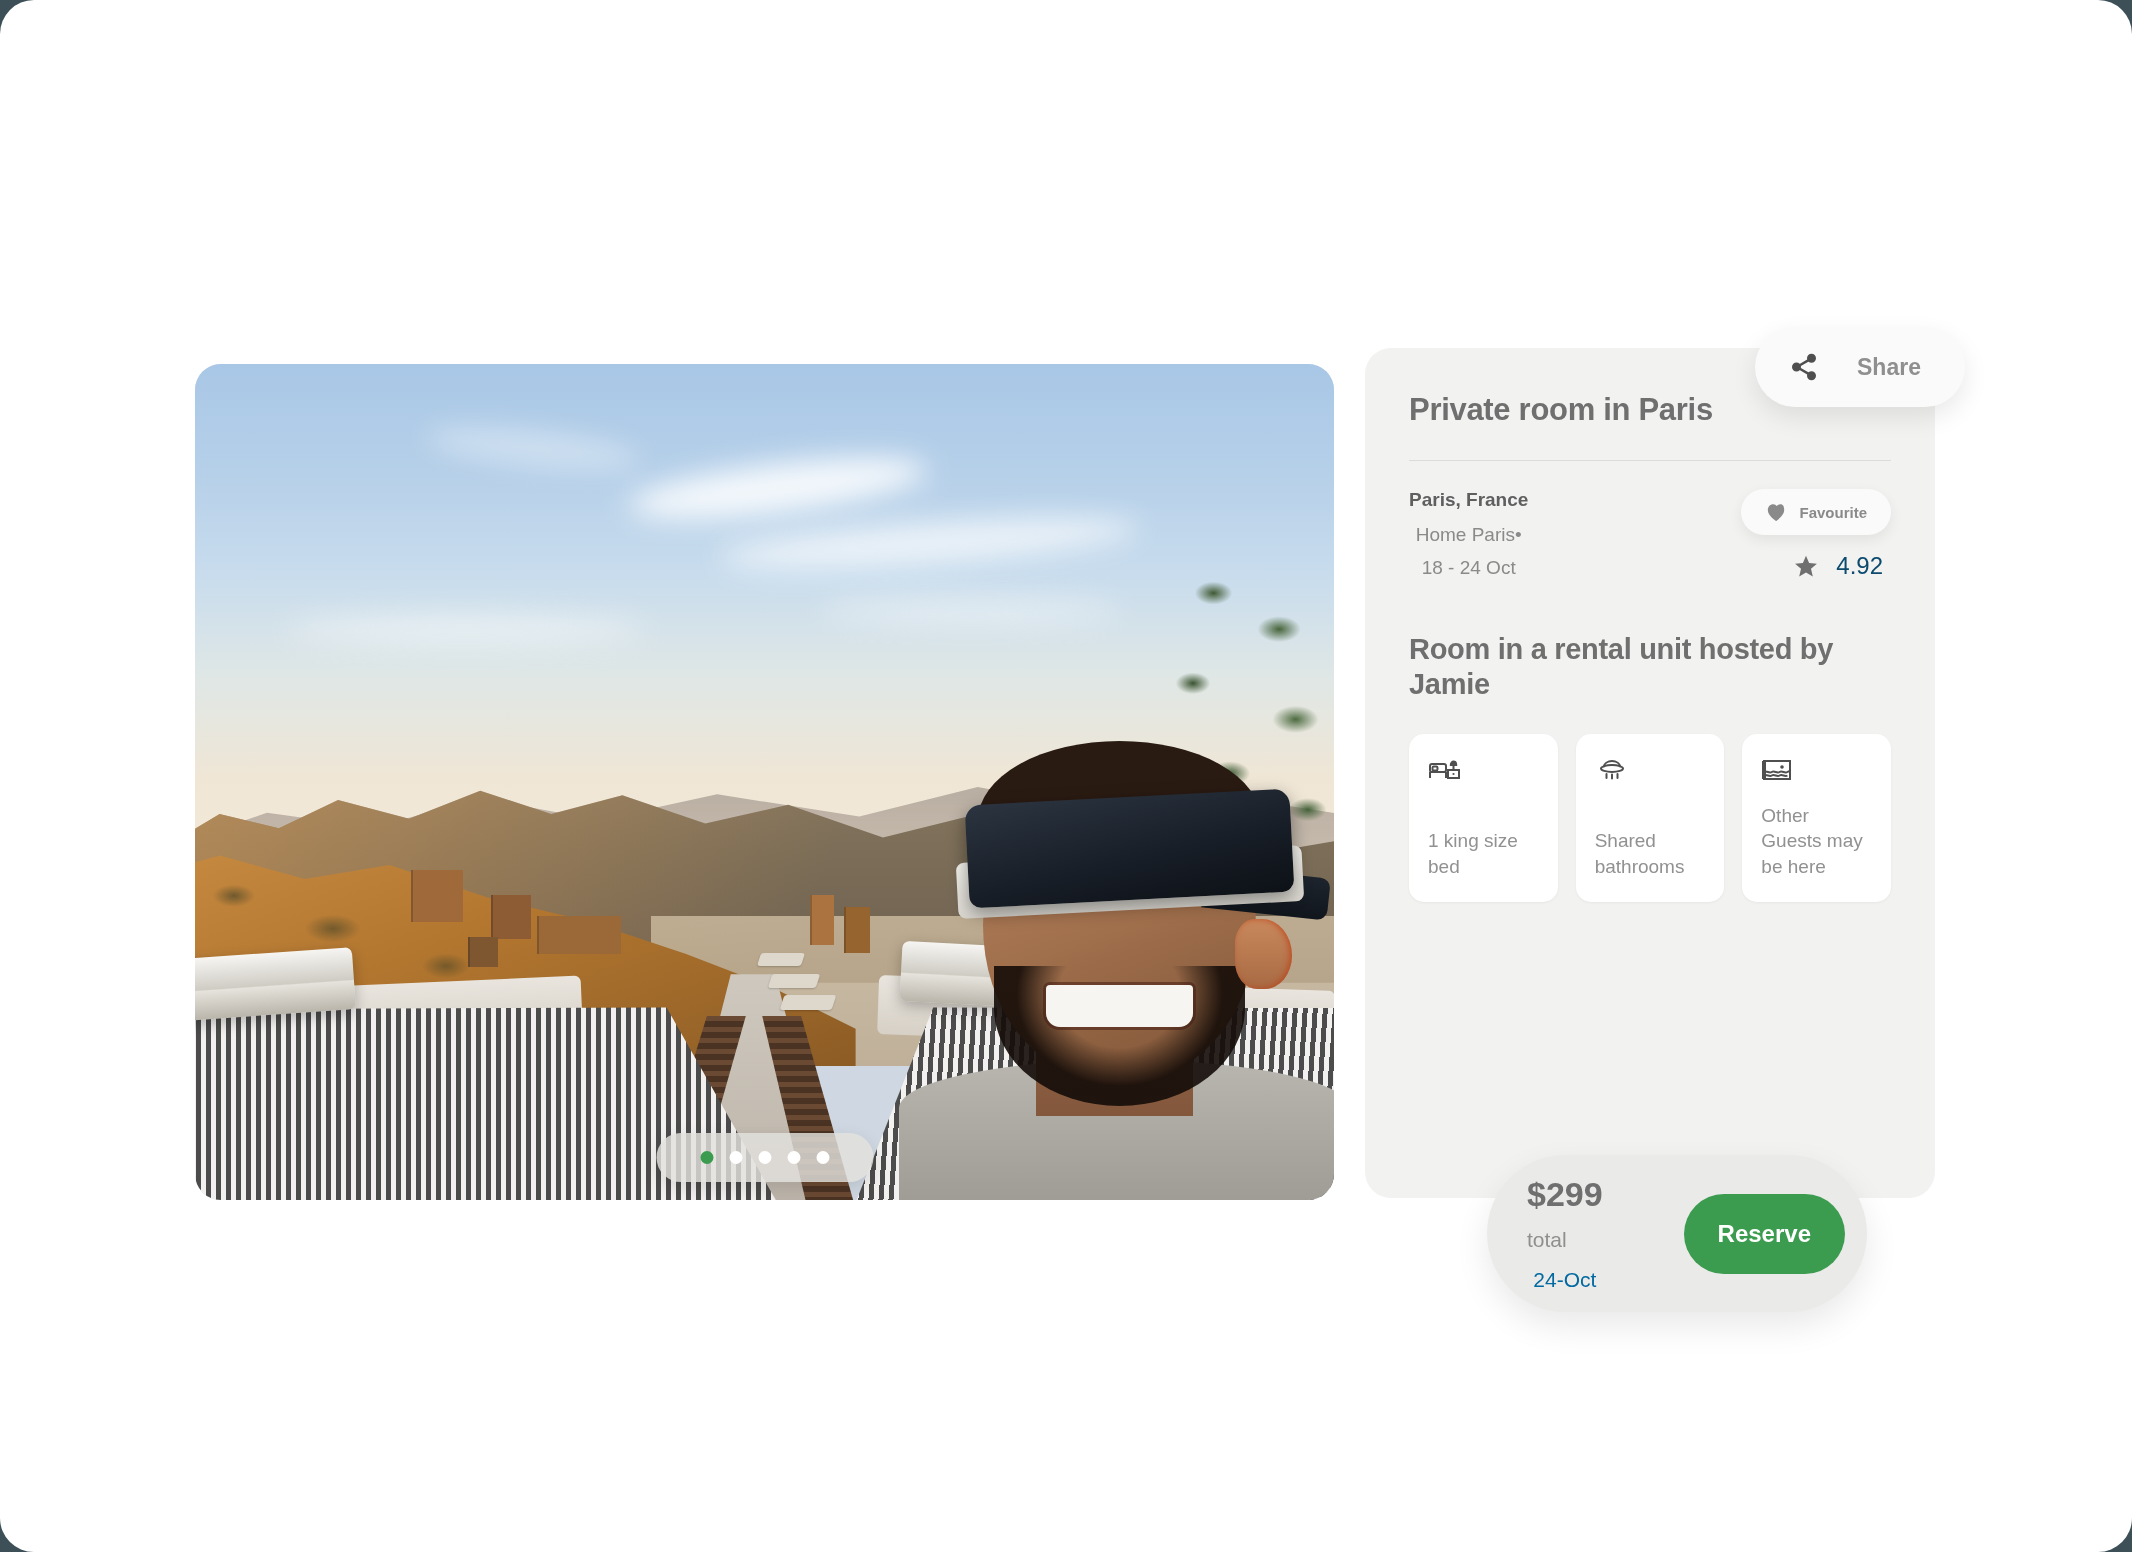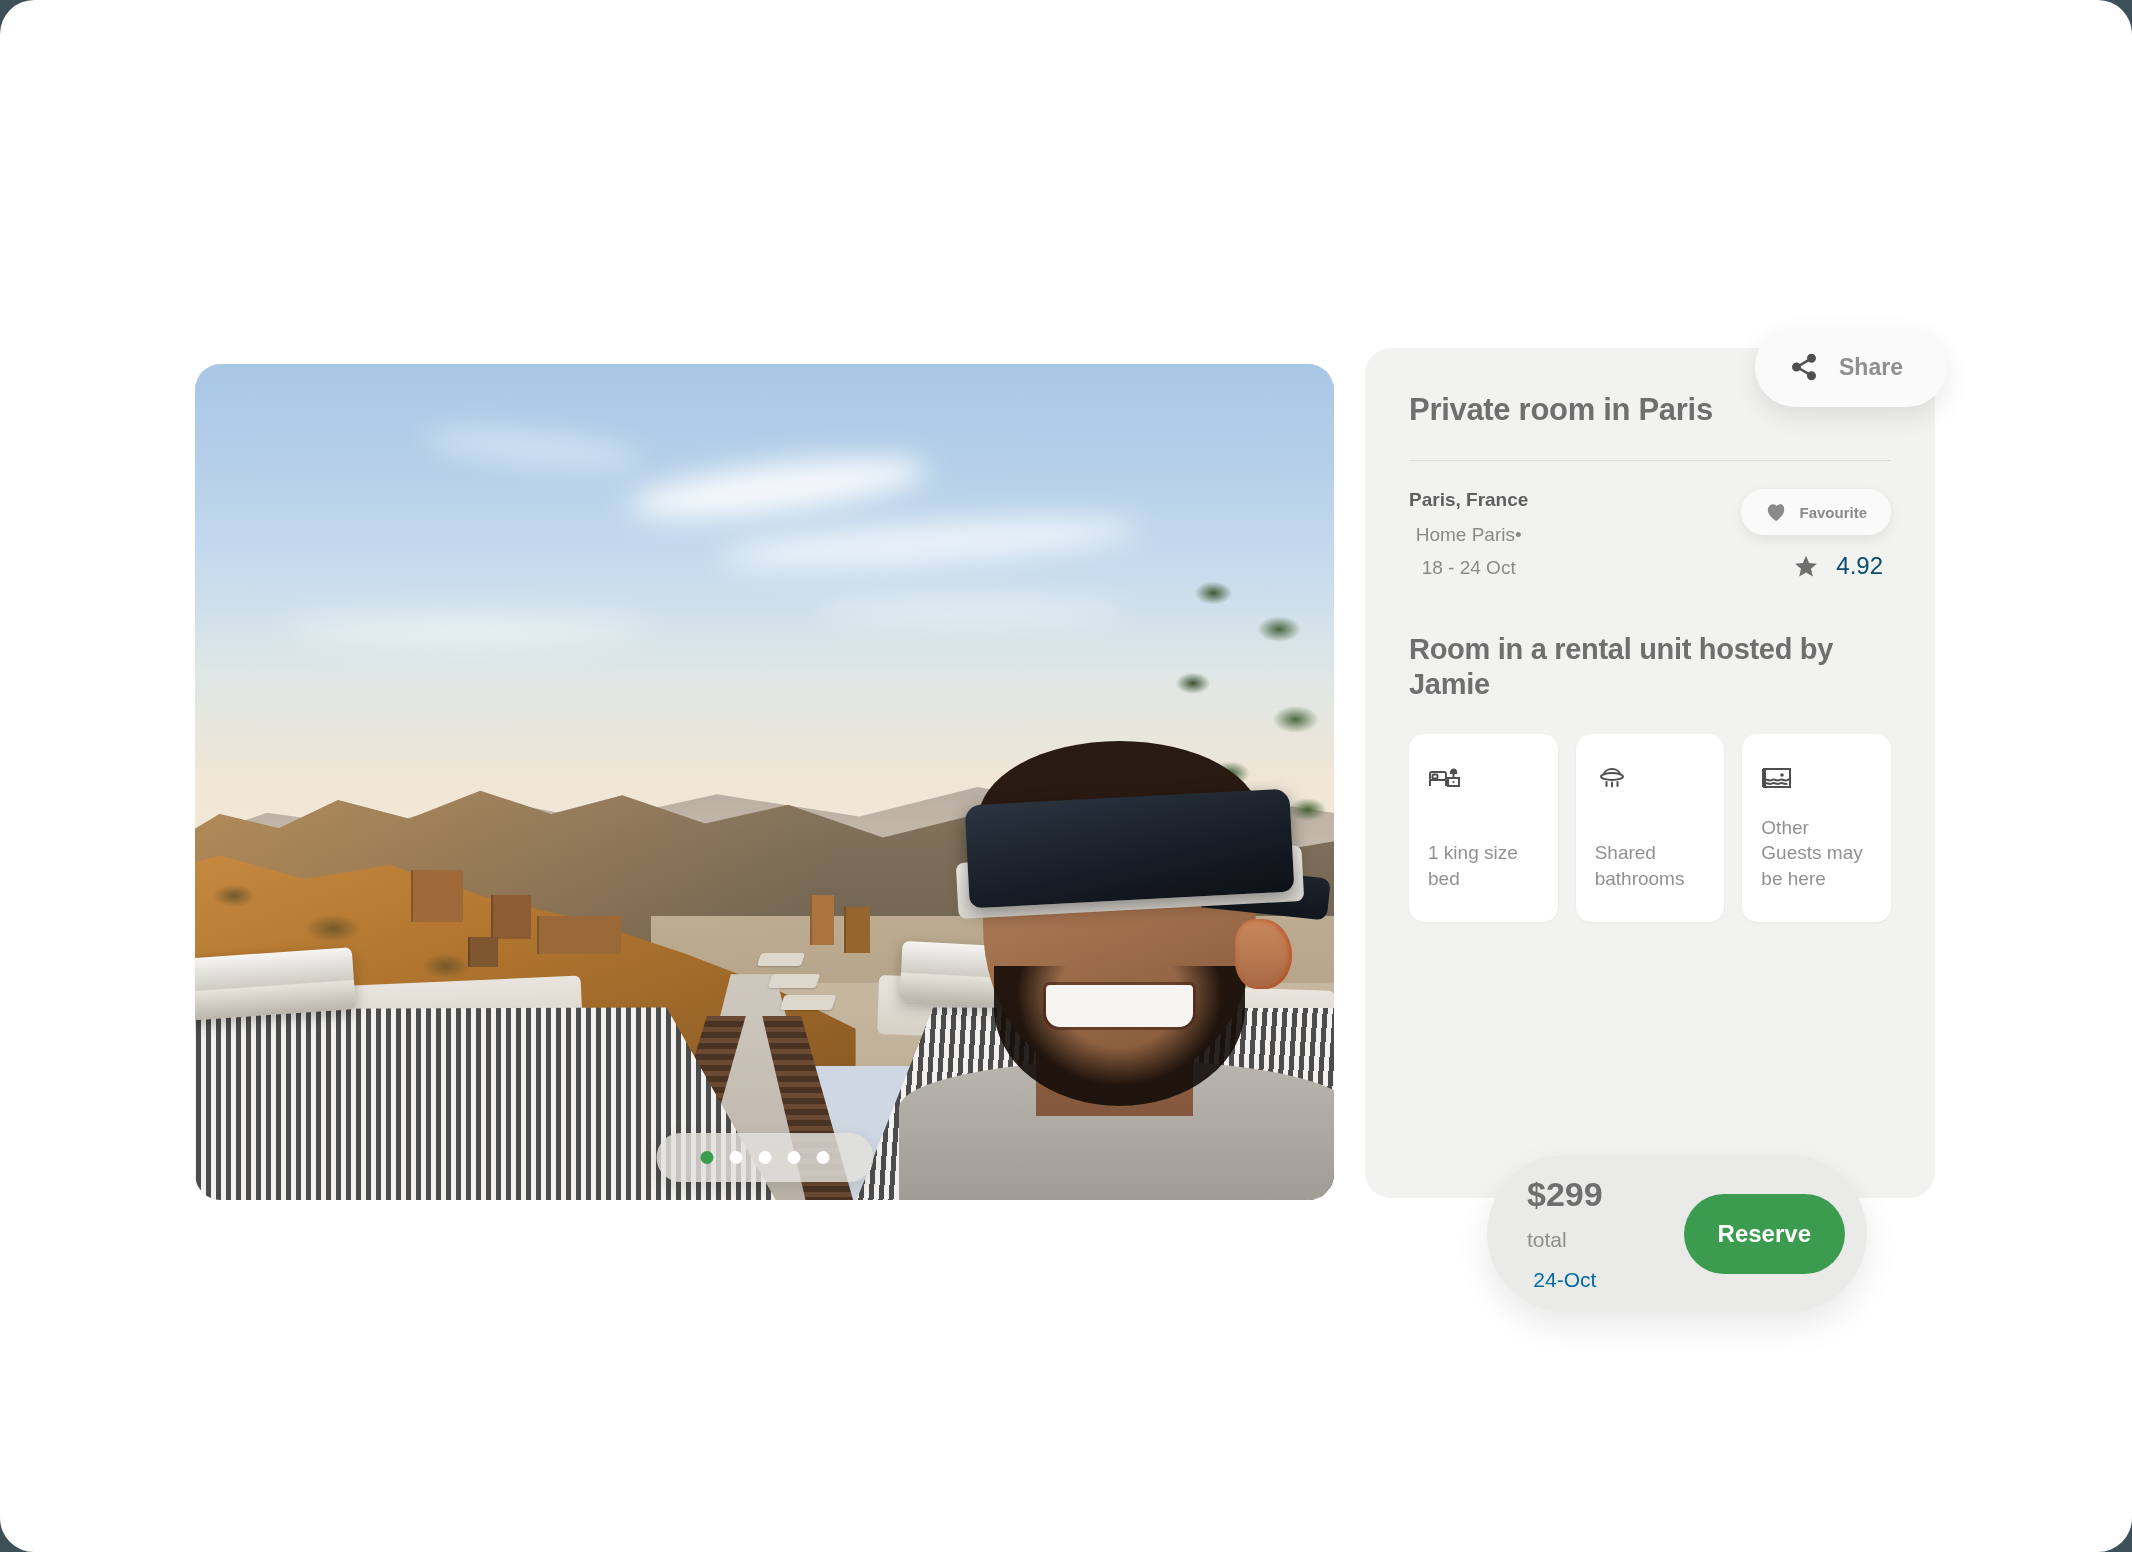--- a/index.html
+++ b/index.html
@@ -373,43 +373,43 @@
     letter-spacing: -0.3px;
   }
 
   .amenities {
     display: flex;
     gap: 18px;
     margin-top: 33px;
   }
   .amenity {
     flex: 1;
-    height: 188px;
+    height: 168px;
     background: #ffffff;
     border-radius: 15px;
-    padding: 30px 19px;
+    padding: 22px 19px;
     display: flex;
     flex-direction: column;
     justify-content: space-between;
     box-shadow: 0 1px 3px rgba(0,0,0,.05);
   }
   .amenity-label {
     font-size: 19px;
     color: #919191;
     line-height: 1.35;
   }
 
   
   .share {
     position: absolute;
     left: 1755px;
     top: 327px;
     display: flex;
     align-items: center;
-    gap: 20px;
+    gap: 38px;
     background: #fafafa;
     border-radius: 999px;
     padding: 25px 44px 25px 34px;
     box-shadow: 0 10px 26px rgba(0,0,0,.09);
   }
   .share-label { font-size: 23px; font-weight: bold; color: #8f8f8f; }
 
   
   .price-bar {
     position: absolute;

